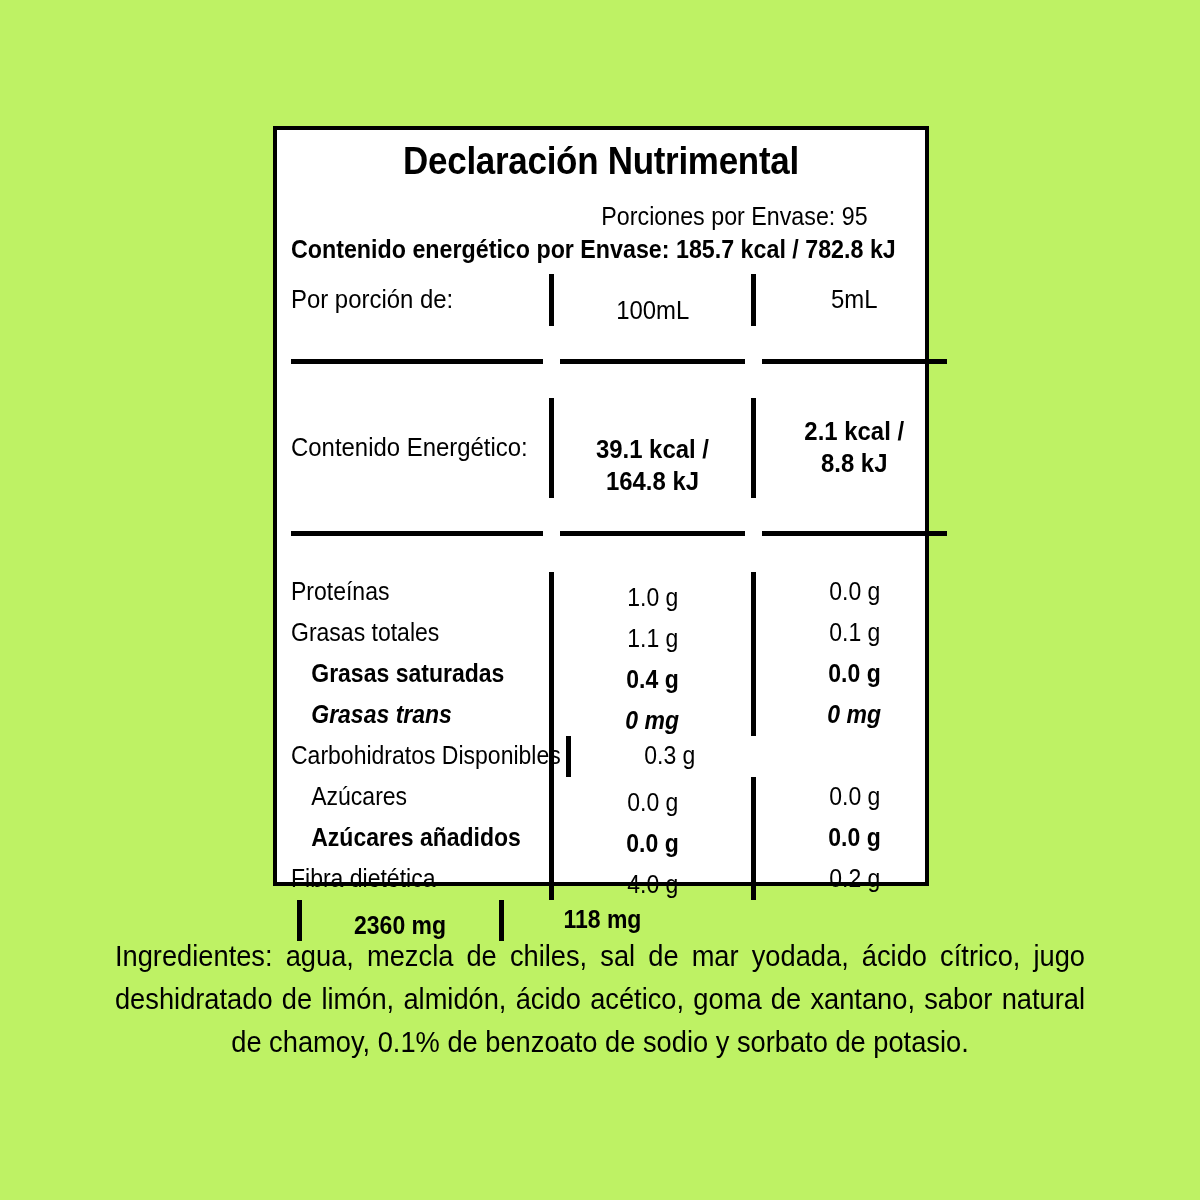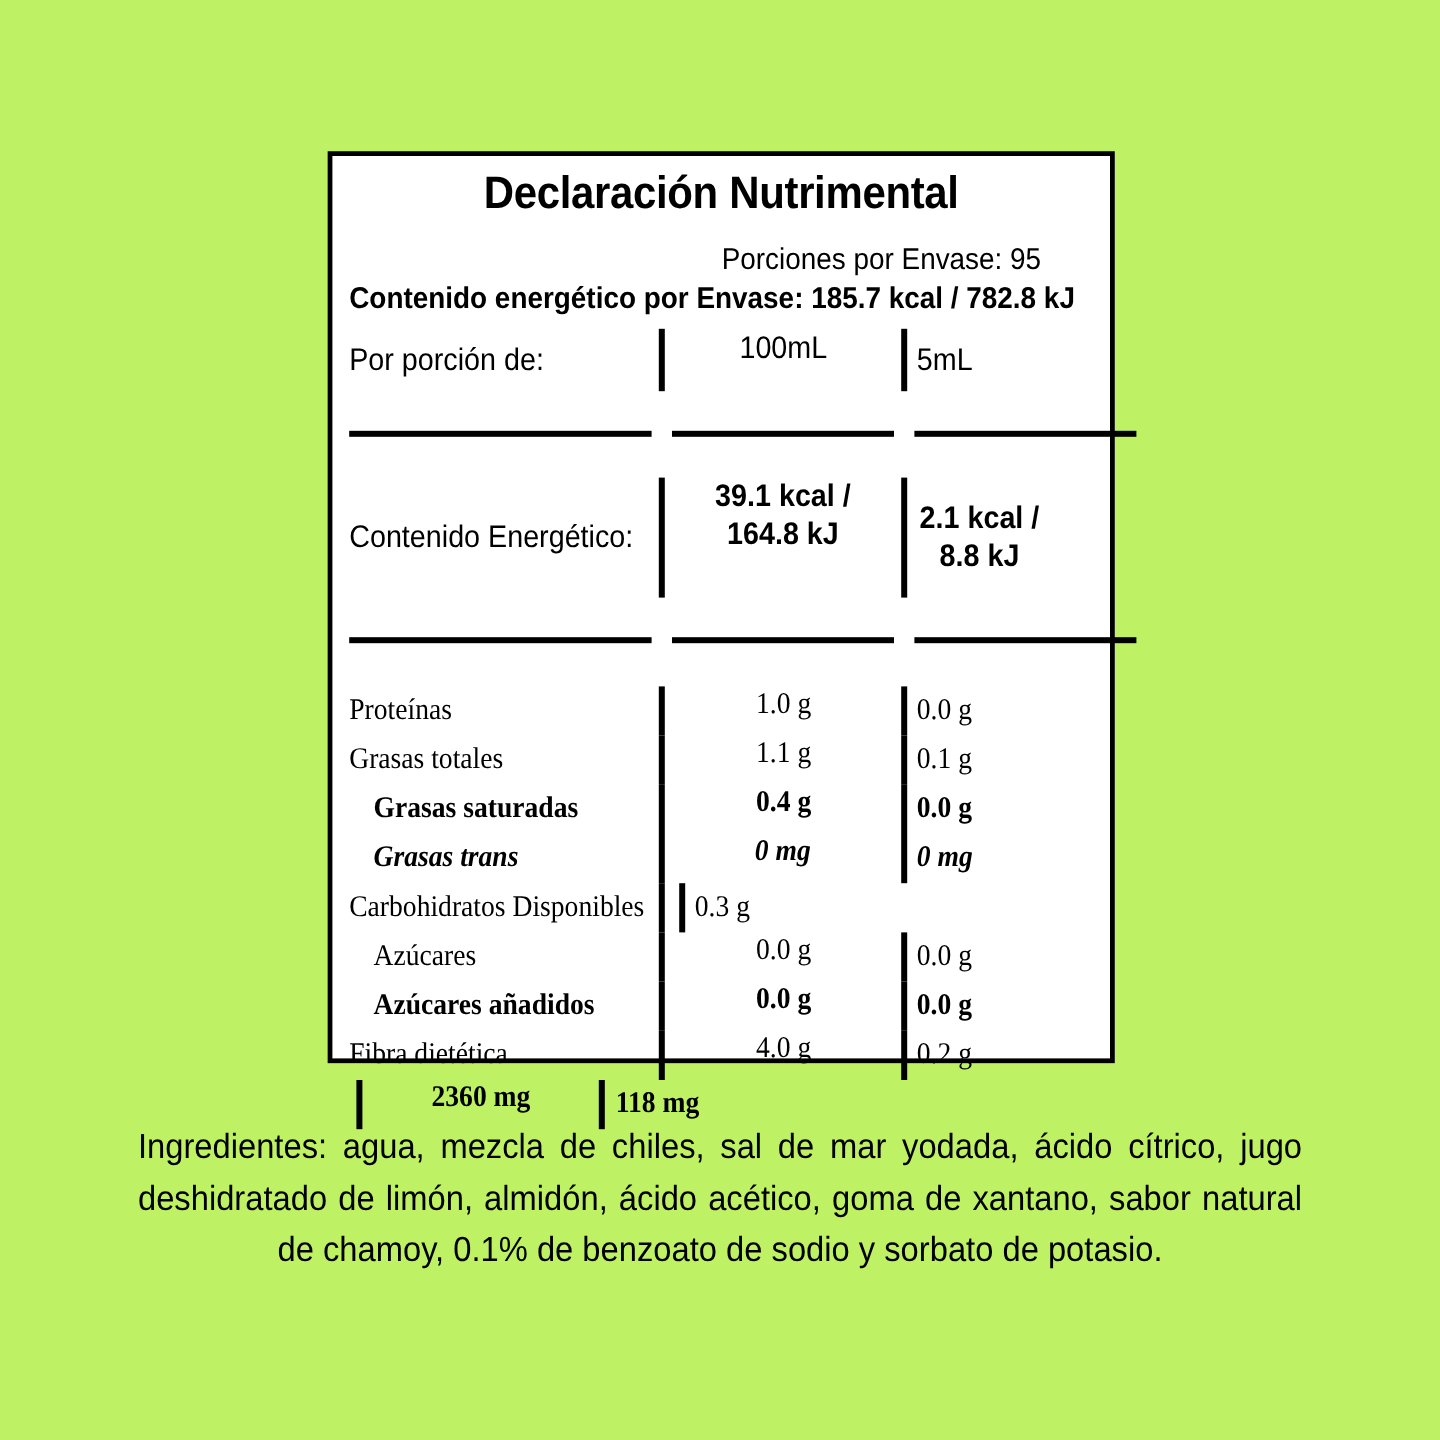--- a/index.html
+++ b/index.html
@@ -94,29 +94,30 @@
   .cell-label {
     width: 252px;
     flex: 0 0 252px;
     display: flex;
     align-items: center;
   }
   .cell-v {
     width: 185px;
     flex: 0 0 185px;
     display: flex;
-    align-items: flex-start;
+    align-items: flex-end;
     justify-content: center;
     text-align: center;
   }
   .cell-v2 {
     width: 185px;
     flex: 0 0 185px;
     display: flex;
     align-items: center;
+    justify-content: center;
     text-align: center;
   }
 
   .divider {
     width: 5px;
     flex: 0 0 5px;
     background: #000;
     margin: 0 6px;
   }
 
@@ -158,21 +159,21 @@
     line-height: 1.22;
     font-weight: 700;
     text-align: center;
     white-space: nowrap;
     transform: scaleX(0.92);
   }
 
   .nutrients {
     padding-top: 2px;
   }
-  .row-n { height: 41px; font-family: Liberation Serif, serif; }
+  .row-n { height: 41px; }
   .row-n .txt { font-size: 25px; }
   .row-n .ind1 { padding-left: 22px; }
 
   .spacer-bottom { height: 10px; }
 
   
   .ingredients {
     position: absolute;
     left: 84px;
     top: 935px;

